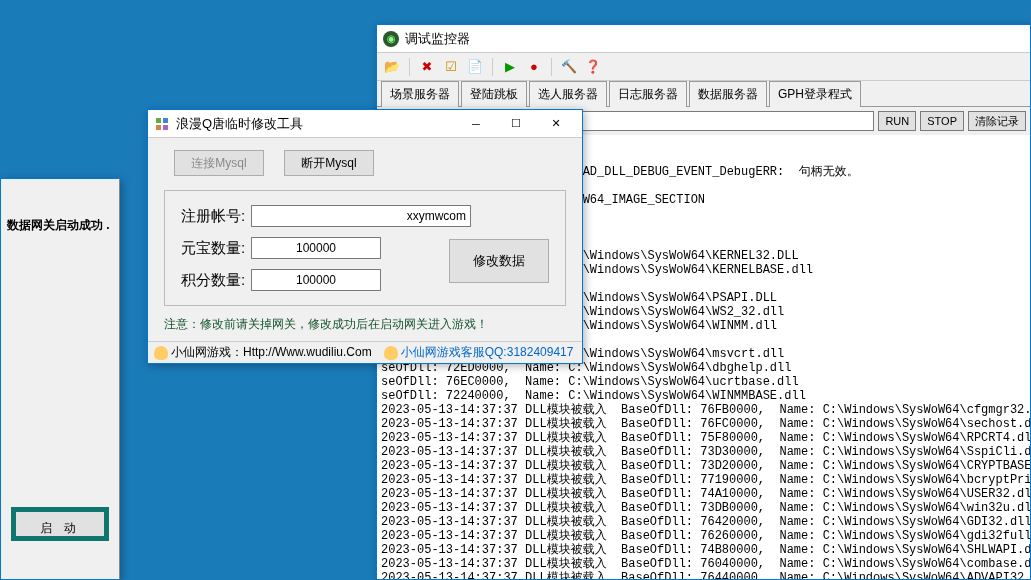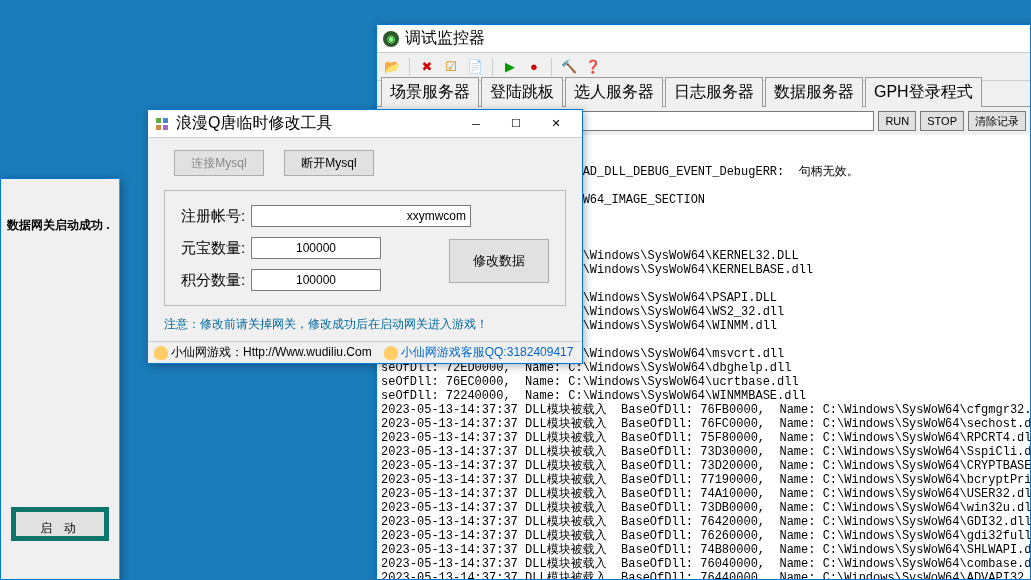--- a/index.html
+++ b/index.html
@@ -1,58 +1,58 @@
 <!DOCTYPE html>
 <html><head>
 <meta charset="utf-8">
 <style>
 * { margin: 0; padding: 0; box-sizing: border-box; }
 body { font-family: "Microsoft YaHei", SimSun, sans-serif; font-size: 12px; background: #1a7bb9; width: 1031px; height: 580px; position: relative; overflow: hidden; }
 .window { position: absolute; background: #f0f0f0; border: 1px solid #0078d7; box-shadow: 2px 2px 8px rgba(0,0,0,0.3); }
 .titlebar { background: #fff; height: 28px; display: flex; align-items: center; padding: 0 6px; border-bottom: 1px solid #ccc; }
 .titlebar-icon { width: 16px; height: 16px; margin-right: 6px; display: inline-flex; align-items: center; justify-content: center; }
-.titlebar-text { flex: 1; font-size: 16px; }
+.titlebar-text { flex: 1; font-size: 13px; }
 .winbtns { display: flex; }
 .winbtn { width: 40px; height: 24px; display: flex; align-items: center; justify-content: center; font-size: 11px; cursor: default; }
 
 
 .leftwin { left: 0; top: 178px; width: 120px; height: 402px; border-right: 1px solid #888; }
 .leftwin .titlebar { background: #fff; font-size: 12px; }
 .leftwin-body { padding: 8px 6px; background: #f0f0f0; height: calc(100% - 28px); position: relative; }
 .leftwin-body .status { font-weight: bold; margin-top: 30px; }
 .leftwin-body .startbtn { position: absolute; bottom: 10px; left: 10px; right: 10px; height: 34px; border: 5px solid #0f766e; background: #e1e1e1; text-align: center; line-height: 32px; letter-spacing: 4px; }
 
 
 .dbgwin { left: 376px; top: 24px; width: 655px; height: 556px; }
 .dbgwin .titlebar-icon { background: #2a5a2a; border-radius: 50%; color: #8f8; font-size: 10px; }
 .toolbar { height: 28px; background: #f0f0f0; border-bottom: 1px solid #ccc; display: flex; align-items: center; padding: 0 6px; gap: 6px; }
 .toolbar .sep { width: 1px; height: 18px; background: #ccc; margin: 0 2px; }
 .tb-icon { width: 18px; height: 18px; display: inline-flex; align-items: center; justify-content: center; font-size: 13px; }
 .tabs { height: 26px; background: #f0f0f0; border-bottom: 1px solid #999; display: flex; align-items: end; padding: 0 4px; }
-.tab { padding: 4px 8px; border: 1px solid #999; border-bottom: none; background: #f0f0f0; margin-right: 2px; font-size: 16px; position: relative; top: 1px; }
+.tab { padding: 4px 8px; border: 1px solid #999; border-bottom: none; background: #f0f0f0; margin-right: 2px; font-size: 12px; position: relative; top: 1px; }
 .cmdrow { height: 28px; background: #f0f0f0; display: flex; align-items: center; padding: 2px 4px; gap: 4px; }
 .cmdrow input { flex: 1; height: 20px; border: 1px solid #7a7a7a; padding: 0 4px; font-family: Consolas, monospace; font-size: 12px; }
 .cmdrow button { height: 20px; padding: 0 6px; border: 1px solid #7a7a7a; background: #e1e1e1; font-size: 11px; }
 .logarea { background: #fff; font-family: Consolas, "Courier New", monospace; font-size: 12px; line-height: 14px; padding: 2px 4px; white-space: pre; overflow: hidden; height: calc(100% - 28px - 28px - 26px - 28px); }
 
 
 .tooldlg { left: 147px; top: 109px; width: 436px; height: 255px; background: #f0f0f0; }
 .tooldlg .titlebar { background: #fff; }
 .tooldlg .titlebar-icon svg { width: 14px; height: 14px; }
 .tooldlg-body { padding: 12px 16px; }
 .btnrow { display: flex; gap: 20px; margin-bottom: 14px; margin-left: 10px; }
 .btnrow button { width: 90px; height: 26px; border: 1px solid #adadad; background: #e1e1e1; font-size: 12px; }
 .btnrow button:disabled { color: #888; }
 .formbox { border: 1px solid #bbb; padding: 14px 16px; position: relative; }
 .formrow { display: flex; align-items: center; margin-bottom: 10px; }
 .formrow label { width: 70px; font-size: 15px; }
 .formrow input { width: 130px; height: 22px; border: 1px solid #7a7a7a; padding: 0 4px; text-align: center; font-size: 12px; }
 .formrow input.left { text-align: right; width: 220px; }
 .modbtn { position: absolute; right: 16px; top: 48px; width: 100px; height: 44px; border: 1px solid #adadad; background: #e1e1e1; font-size: 13px; }
-.warning { color: #0369a1; font-size: 12px; margin-top: 10px; }
+.warning { color: #14532d; font-size: 12px; margin-top: 10px; }
 .statusbar { position: absolute; bottom: 0; left: 0; right: 0; height: 22px; background: #f0f0f0; border-top: 1px solid #ccc; display: flex; align-items: center; font-size: 12px; }
 .statusbar .seg { padding: 0 6px; display: flex; align-items: center; gap: 3px; }
 .statusbar .seg.blue { color: #0066cc; }
 .person-icon { width: 14px; height: 14px; background: #ffcc66; border-radius: 50% 50% 40% 40%; }
 </style>
 </head>
 <body>
 
 <div class="window leftwin">
   <div class="leftwin-body">

